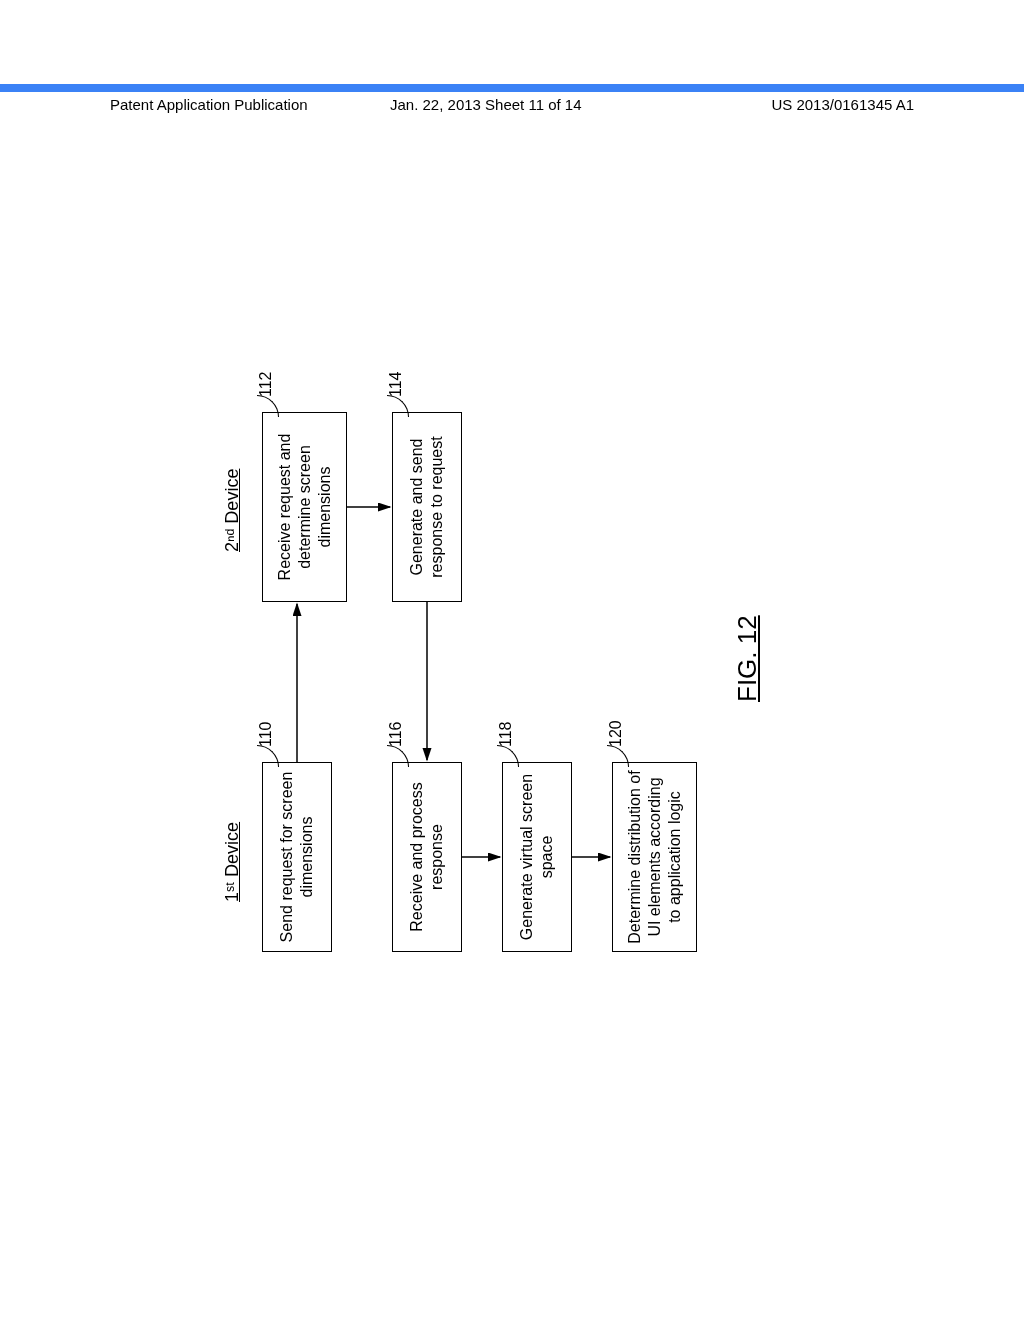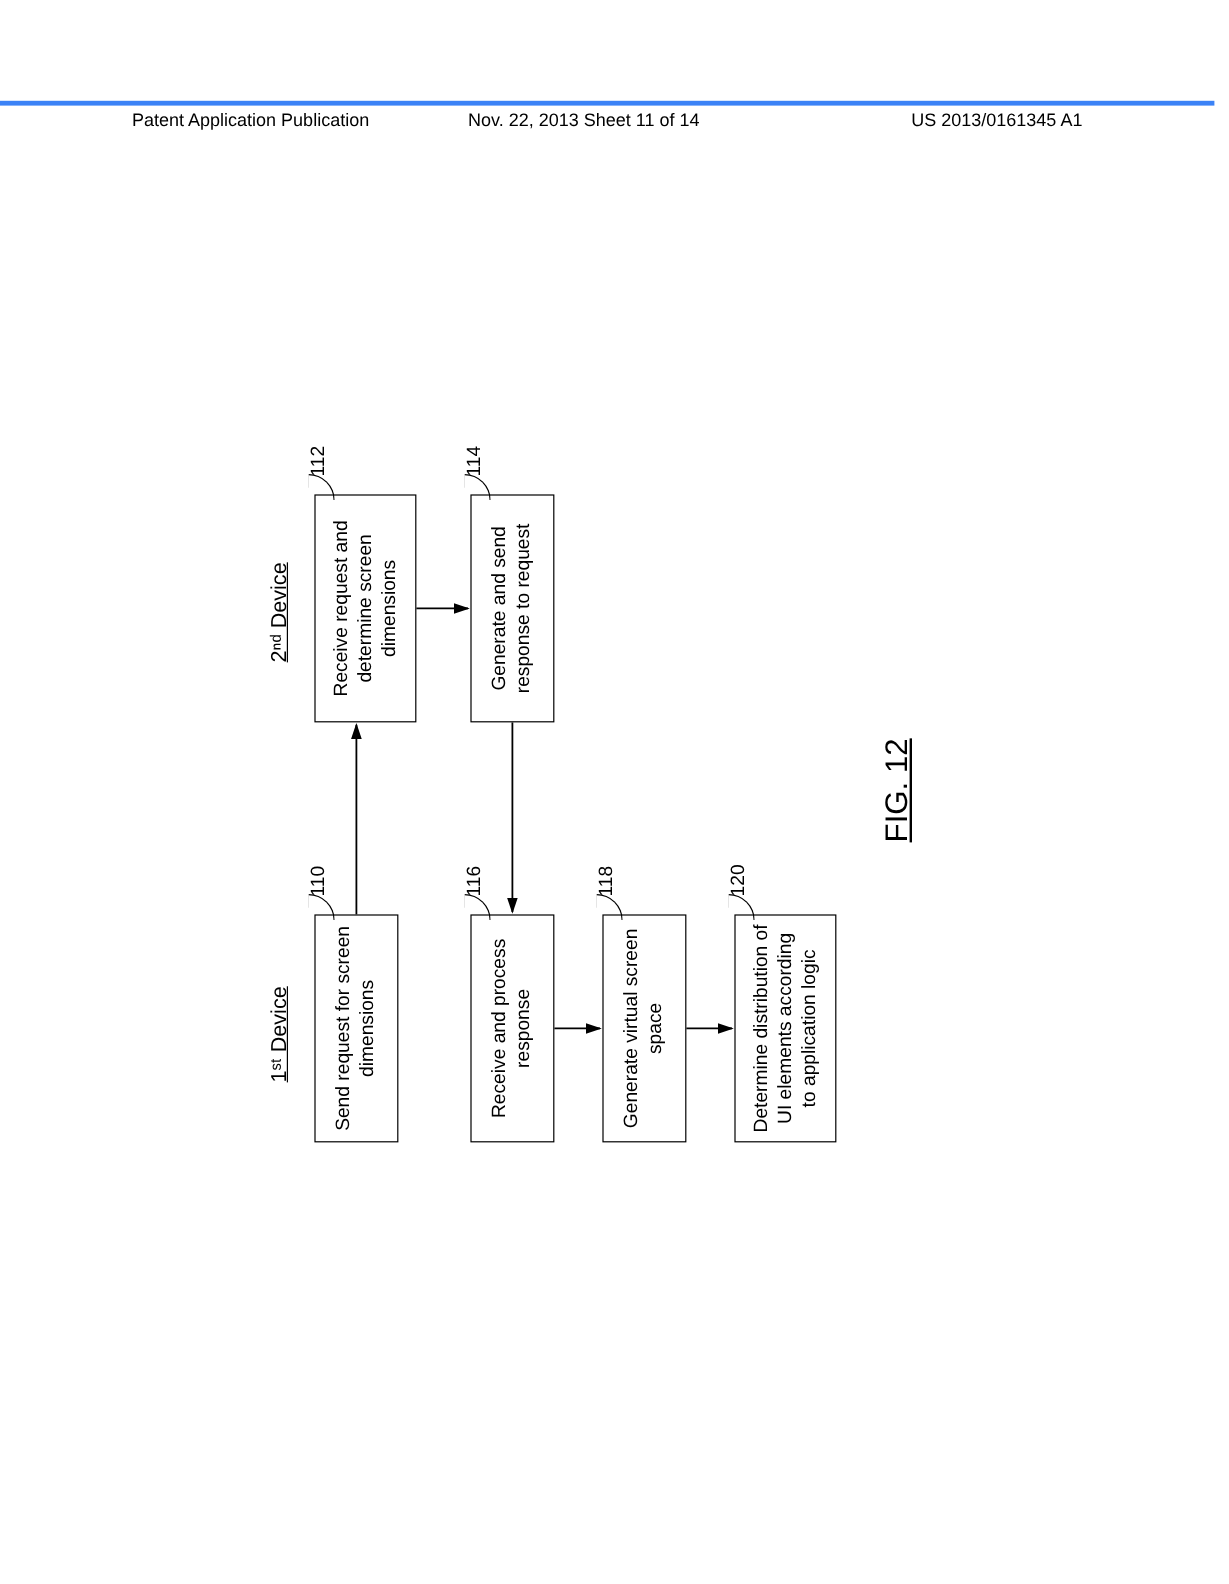--- a/index.html
+++ b/index.html
@@ -7,22 +7,22 @@
     background: #fff;
     font-family: Arial, Helvetica, sans-serif;
     width: 1024px;
     height: 1320px;
     position: relative;
   }
   .header {
     position: absolute;
     top: 84px;
     left: 0;
-    right: 12px;
-    border-top: 4px solid #3b82f6;
+    right: 0;
+    border-top: 8px solid #3b82f6;
     padding-top: 4px;
     display: flex;
     font-weight: normal;
     font-size: 15px;
   }
   .header .left { position: absolute; left: 110px; }
   .header .mid { position: absolute; left: 390px; }
   .header .right { position: absolute; right: 110px; }
 
   .diagram {
@@ -68,21 +68,21 @@
   svg.arrows {
     position: absolute;
     left: 0; top: 0;
   }
 </style>
 </head>
 <body>
 
 <div class="header">
   <span class="left">Patent Application Publication</span>
-  <span class="mid">Nov. 22, 2013  Sheet 11 of 14</span>
+  <span class="mid">Jan. 22, 2013  Sheet 11 of 14</span>
   <span class="right">US 2013/0161345 A1</span>
 </div>
 
 <div class="diagram">
 
   <div class="col-label" style="left:270px; top:370px;">1ˢᵗ Device</div>
   <div class="col-label" style="left:620px; top:370px;">2ⁿᵈ Device</div>
 
   <div class="box" style="left:220px; top:410px; width:190px; height:70px;">
     <span>Send request for screen dimensions</span>

